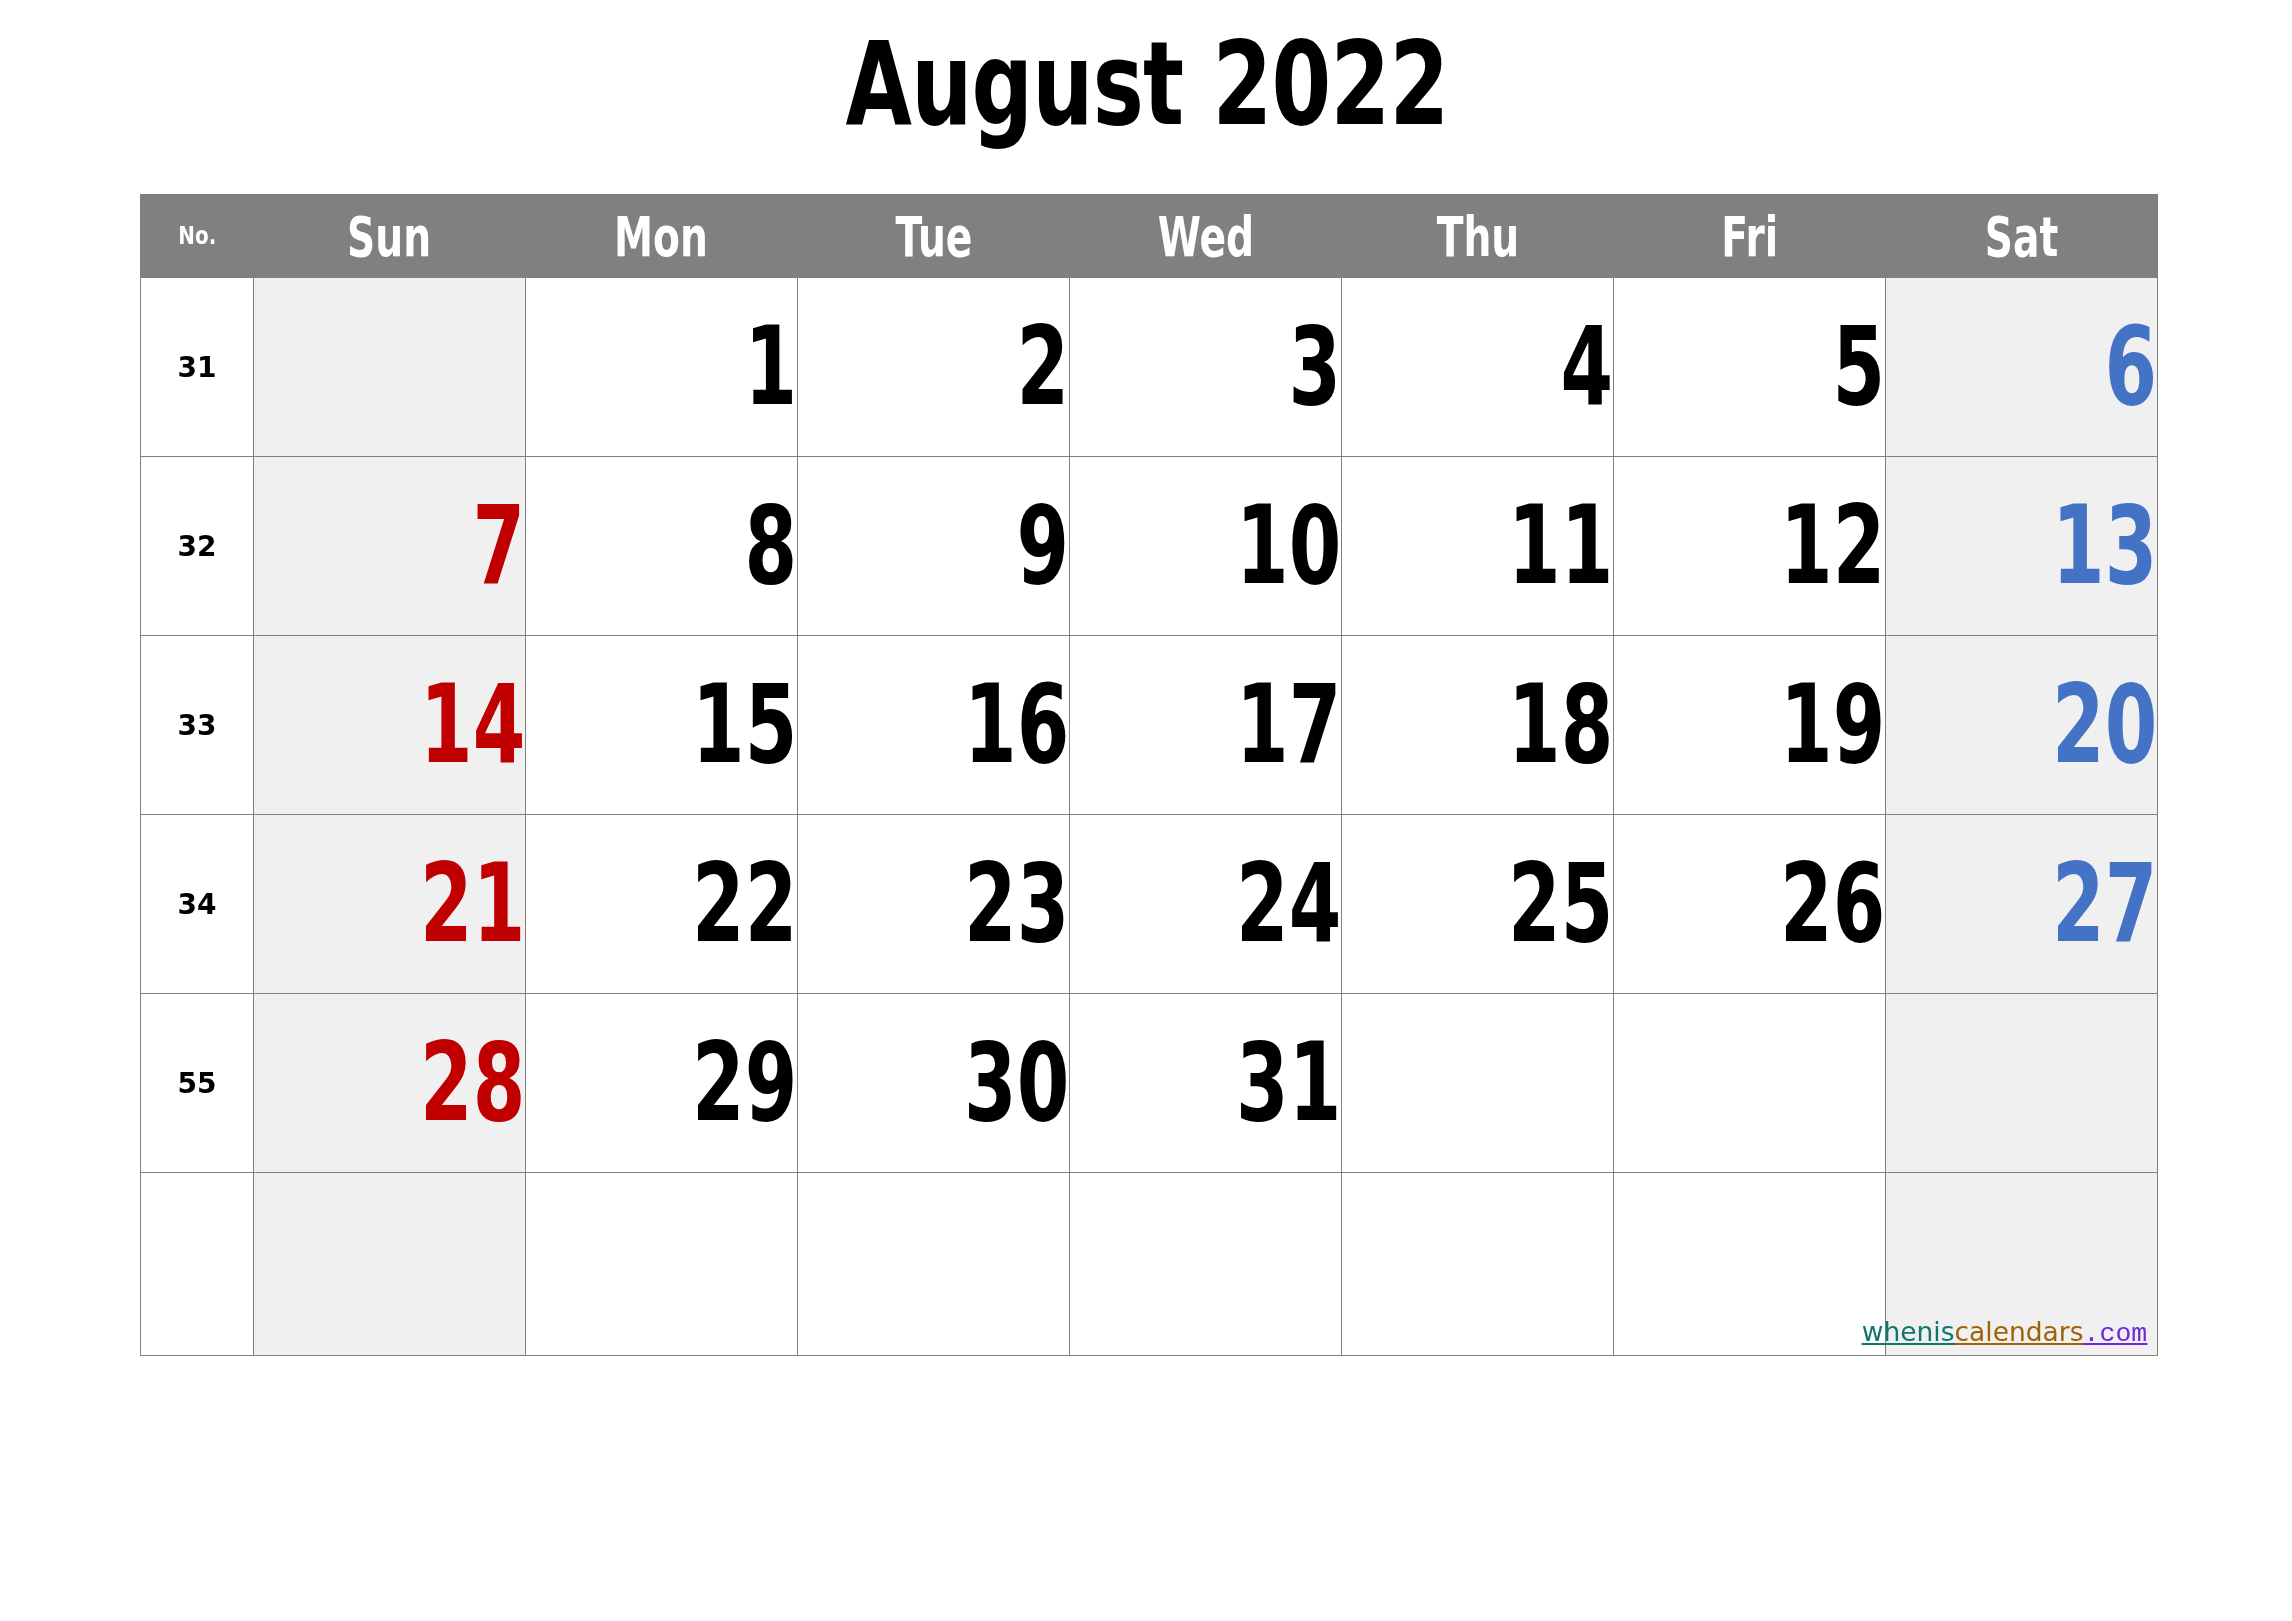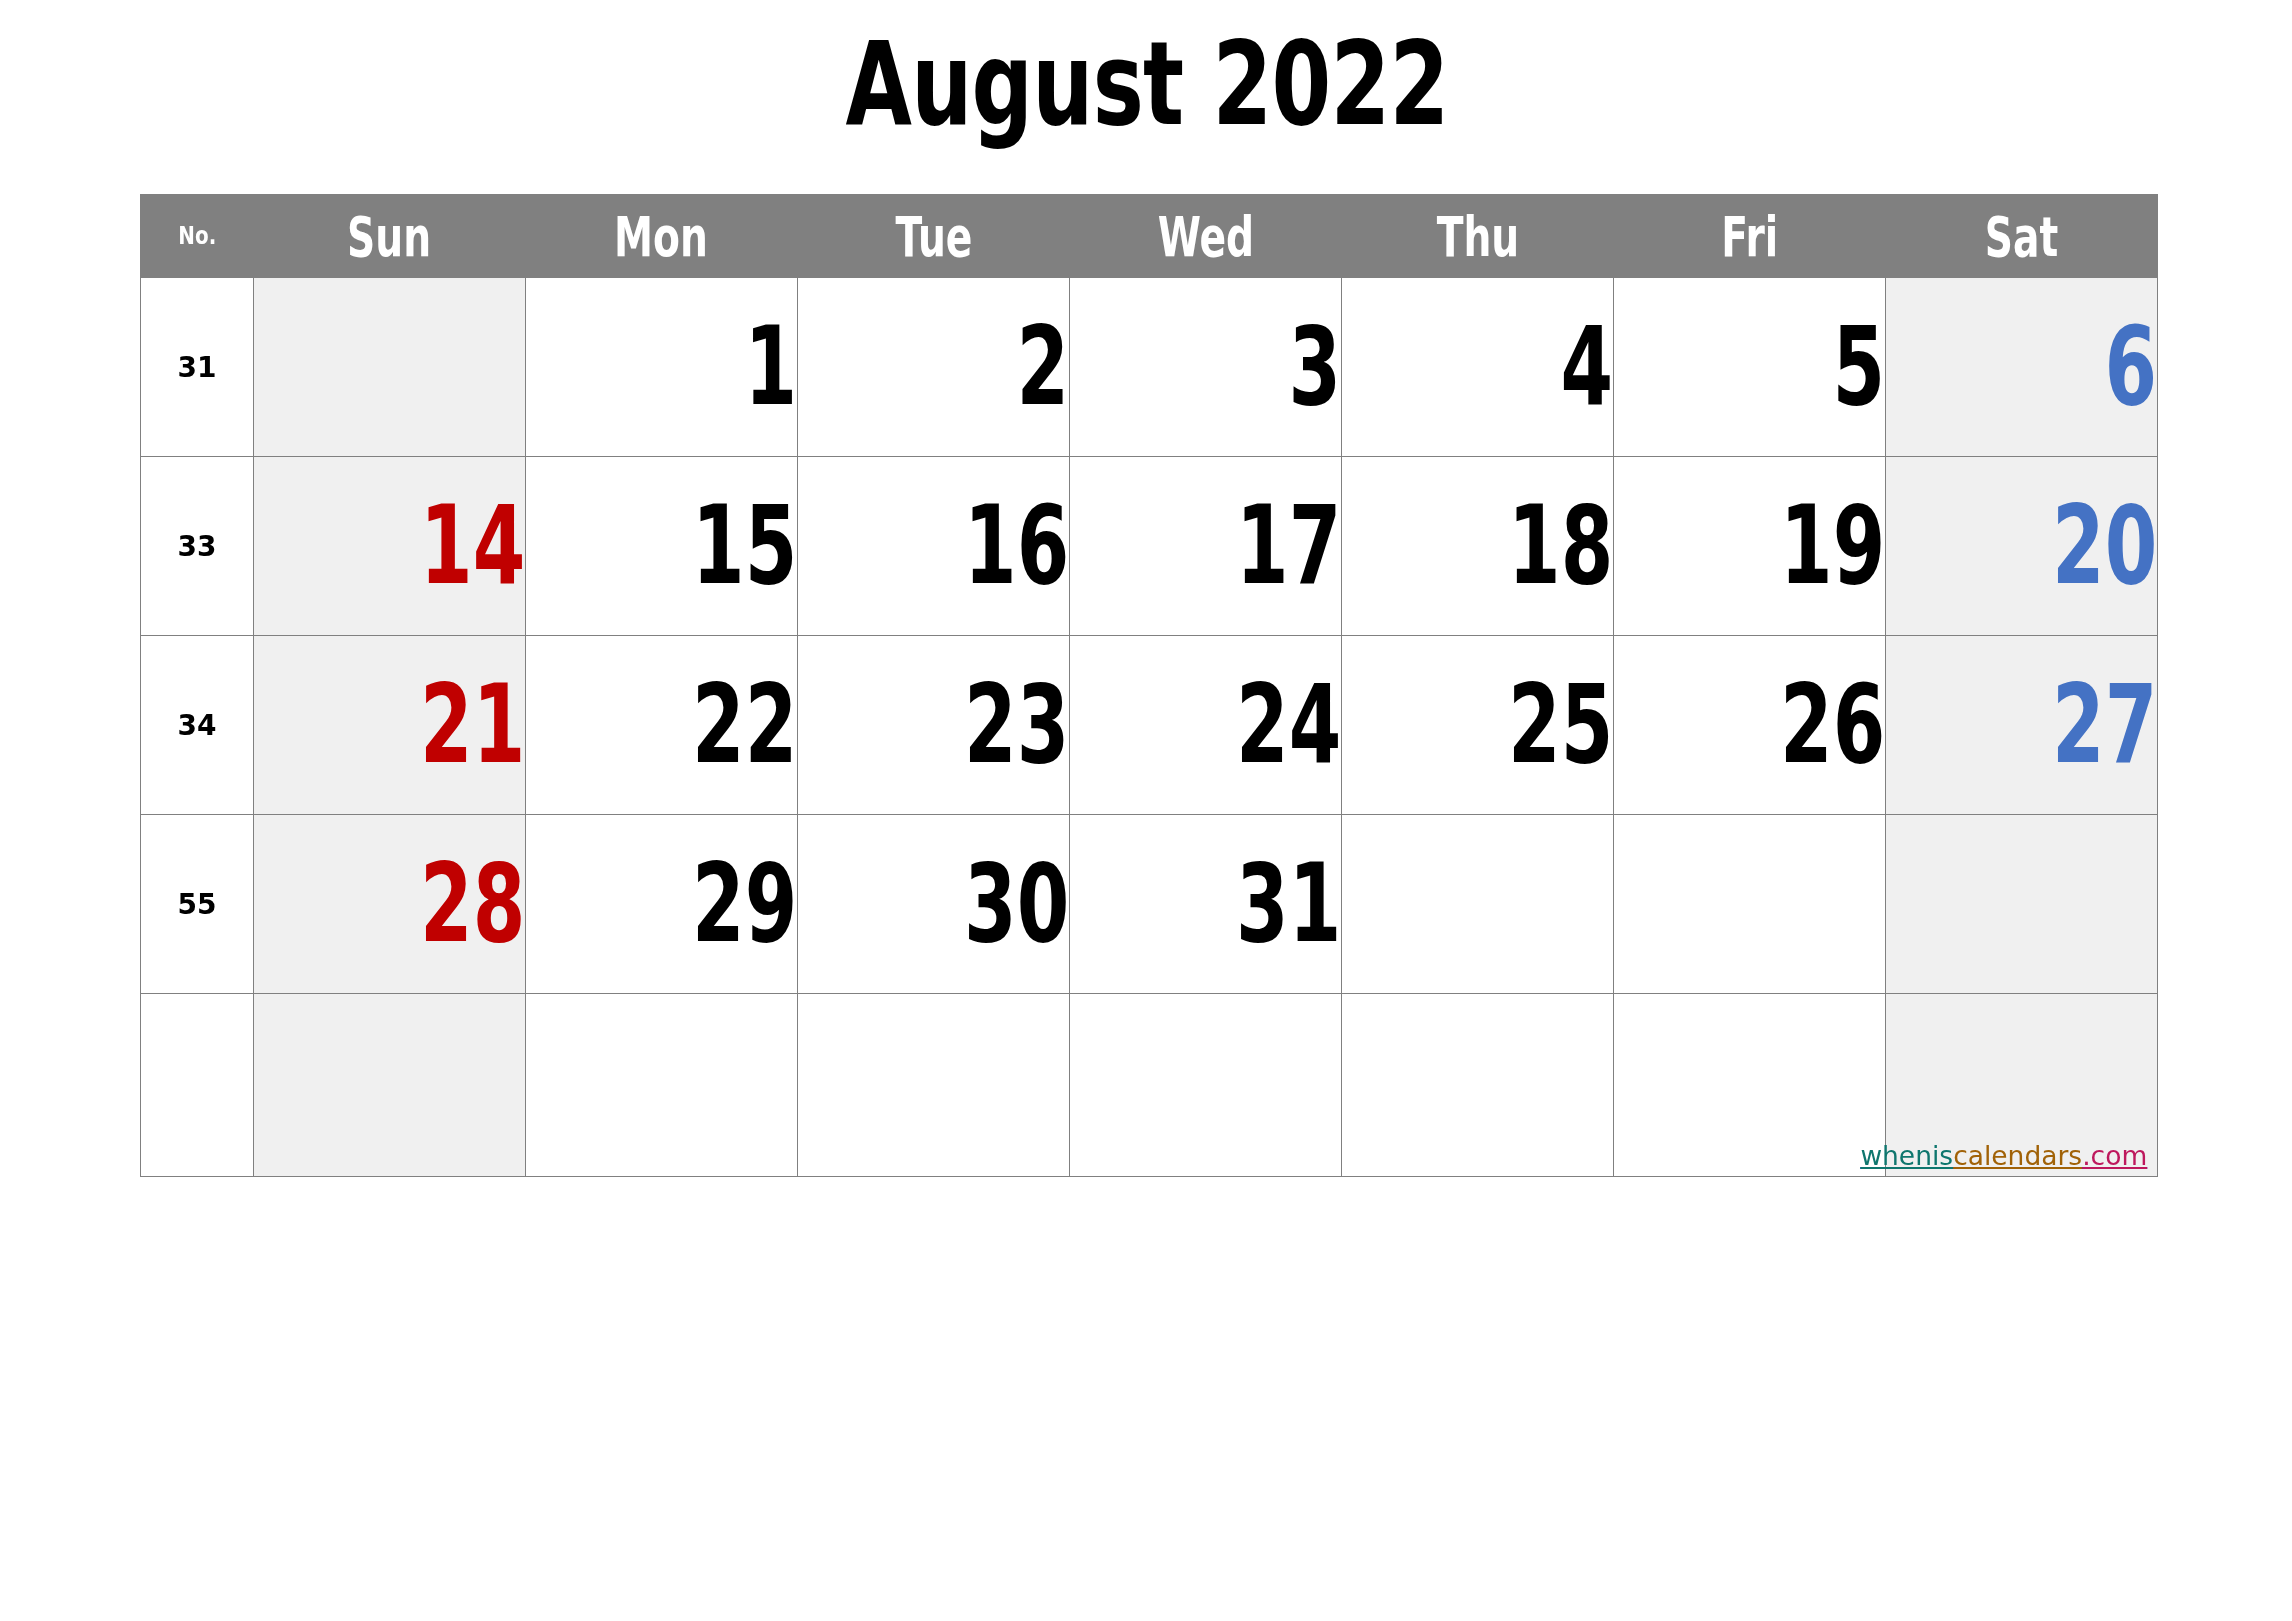--- a/index.html
+++ b/index.html
@@ -144,21 +144,21 @@
     font-family: "DejaVu Sans", sans-serif;
     font-weight: normal;
     font-size: 26.5px;
     line-height: 29px;
     white-space: nowrap;
     letter-spacing: 0px;
   }
   .watermark span { text-decoration: underline; }
   .wm-a { color: #0f766e; }
   .wm-b { color: #a16207; }
-  .wm-c { color: #be185d; }
+  .wm-c { color: #6d28d9; font-family: Liberation Mono, monospace; }
 </style>
 </head>
 <body>
 
 <div class="page">
 
   <div class="title">August 2022</div>
 
   <div class="cal-wrap">
     <table class="cal">
@@ -208,20 +208,30 @@
           <td class="wk">31</td>
           <td class="day sun"><span class="dnum"></span></td>
           <td class="day"><span class="dnum">1</span></td>
           <td class="day"><span class="dnum">2</span></td>
           <td class="day"><span class="dnum">3</span></td>
           <td class="day"><span class="dnum">4</span></td>
           <td class="day"><span class="dnum">5</span></td>
           <td class="day sat"><span class="dnum">6</span></td>
         </tr>
 
+        <tr>
+          <td class="wk">32</td>
+          <td class="day sun"><span class="dnum">7</span></td>
+          <td class="day"><span class="dnum">8</span></td>
+          <td class="day"><span class="dnum">9</span></td>
+          <td class="day"><span class="dnum">10</span></td>
+          <td class="day"><span class="dnum">11</span></td>
+          <td class="day"><span class="dnum">12</span></td>
+          <td class="day sat"><span class="dnum">13</span></td>
+        </tr>
 
         <tr>
           <td class="wk">33</td>
           <td class="day sun"><span class="dnum">14</span></td>
           <td class="day"><span class="dnum">15</span></td>
           <td class="day"><span class="dnum">16</span></td>
           <td class="day"><span class="dnum">17</span></td>
           <td class="day"><span class="dnum">18</span></td>
           <td class="day"><span class="dnum">19</span></td>
           <td class="day sat"><span class="dnum">20</span></td>

